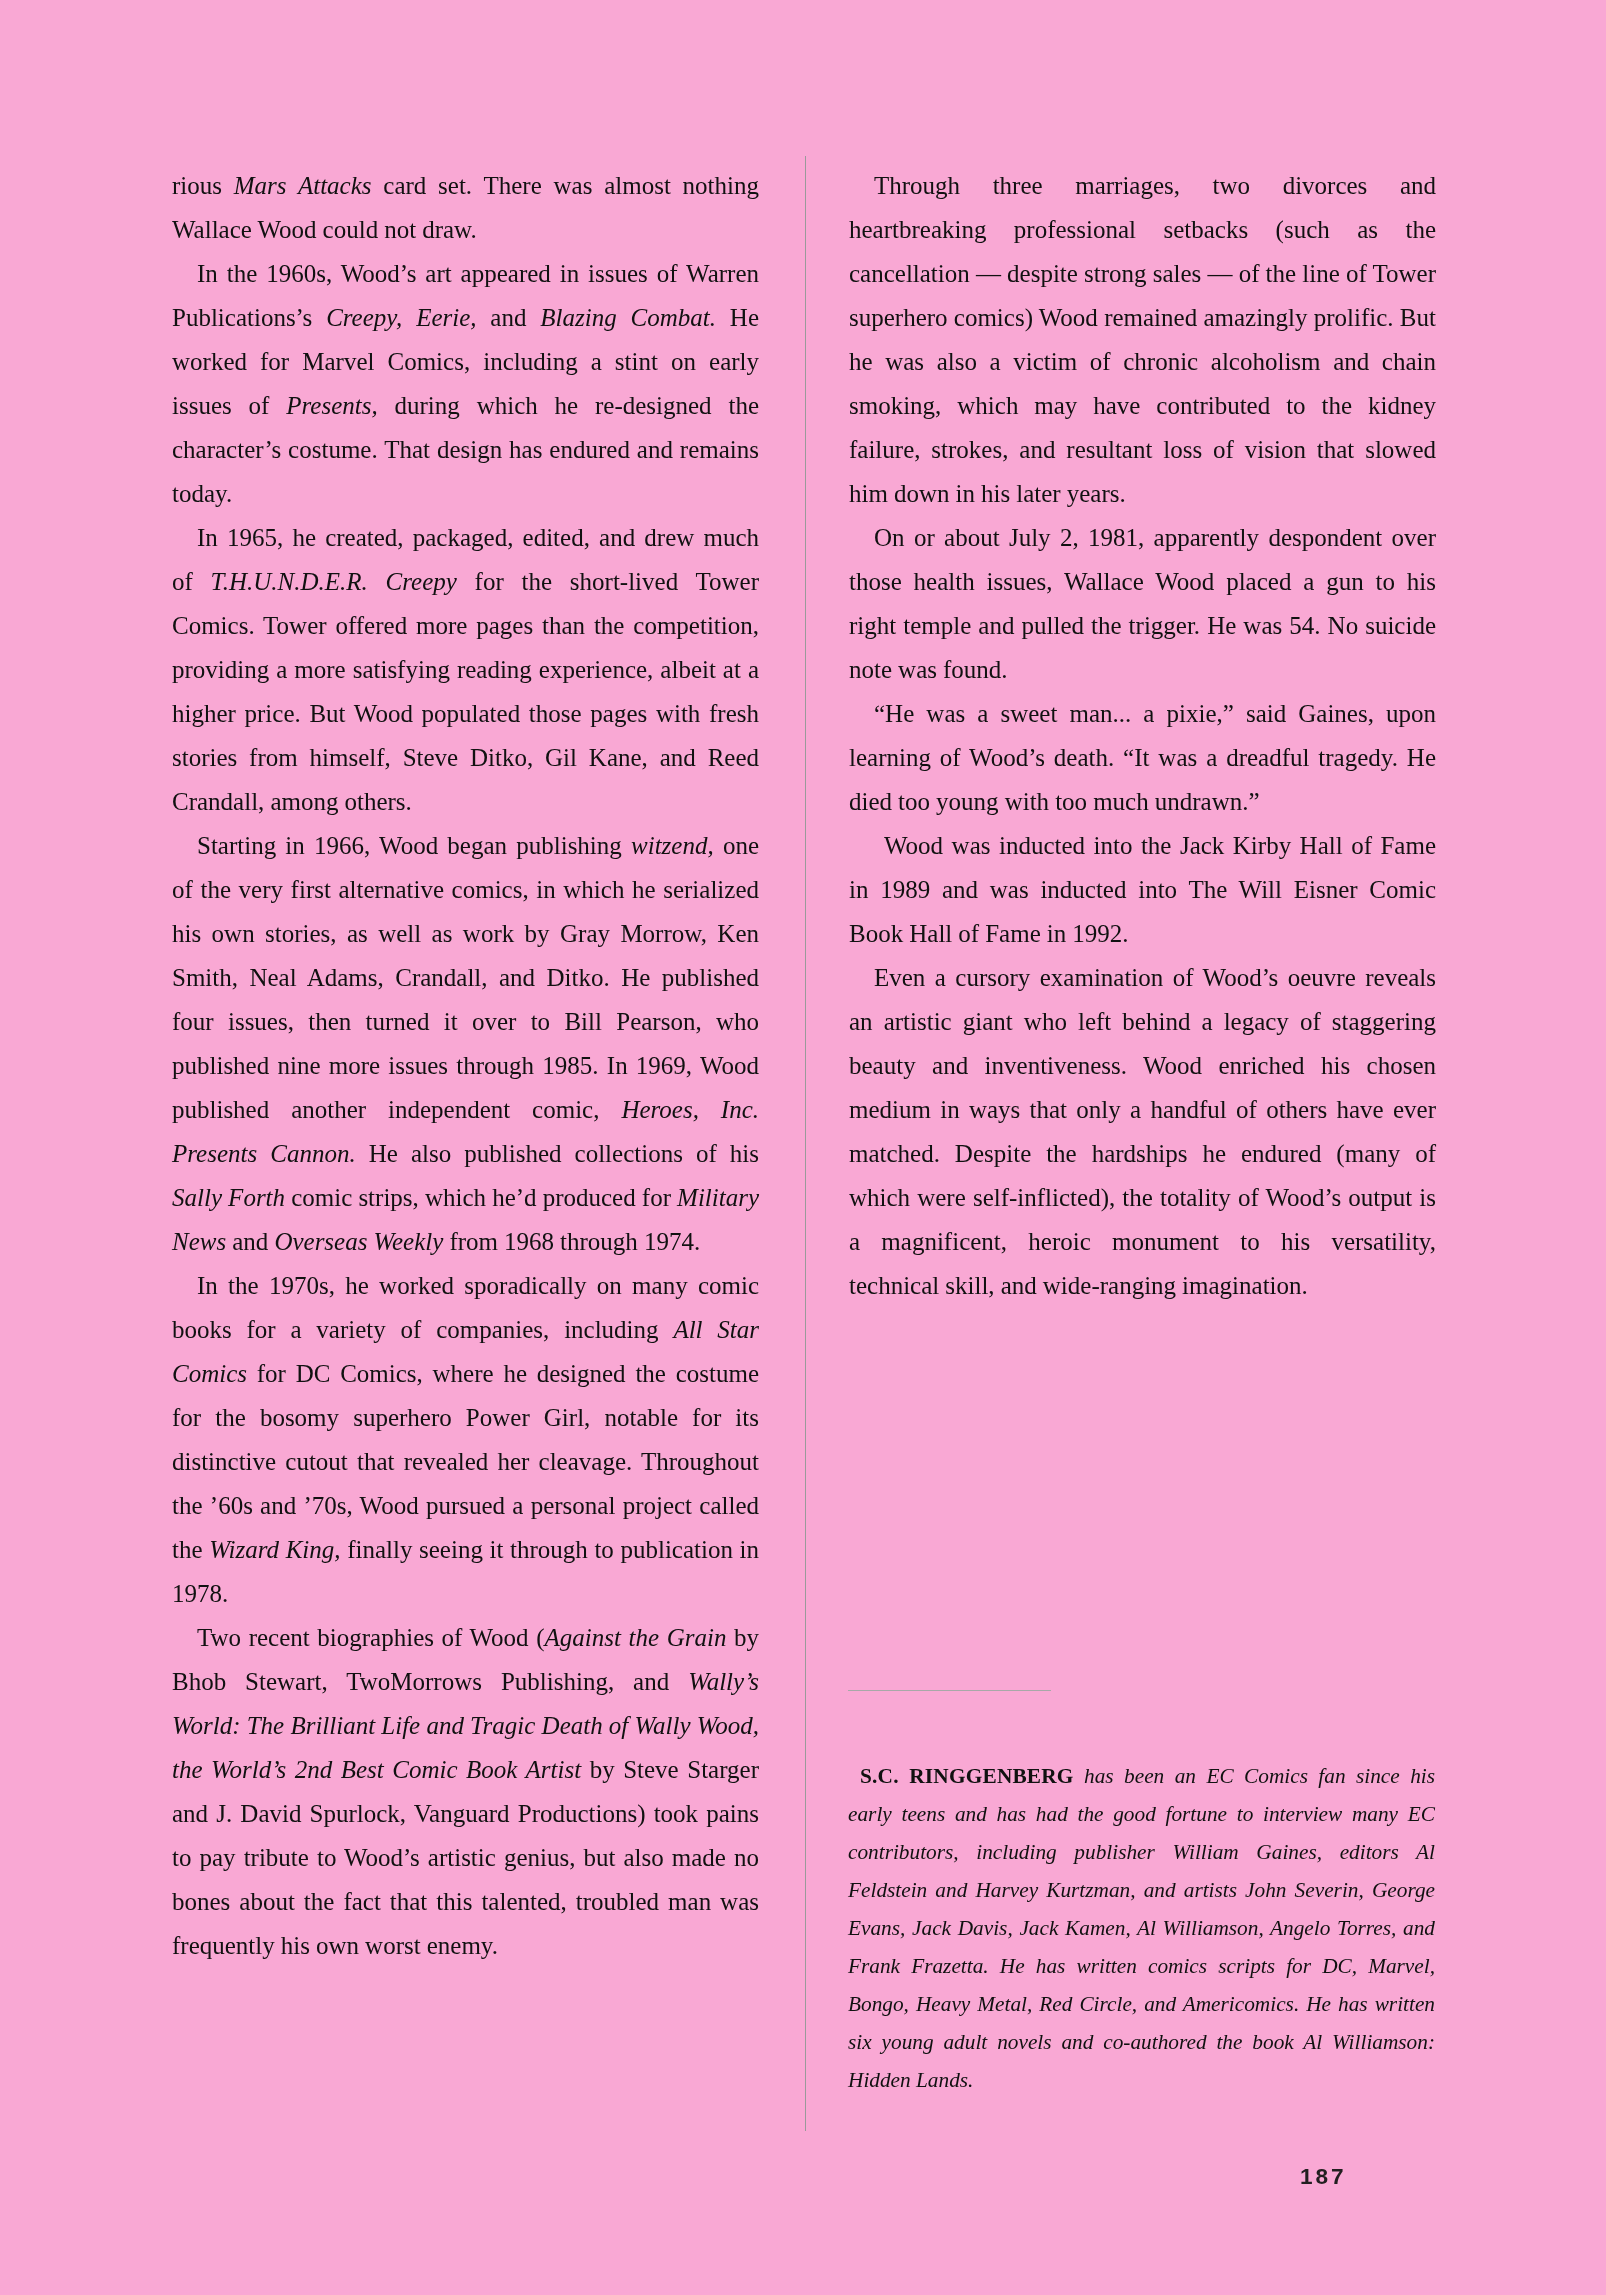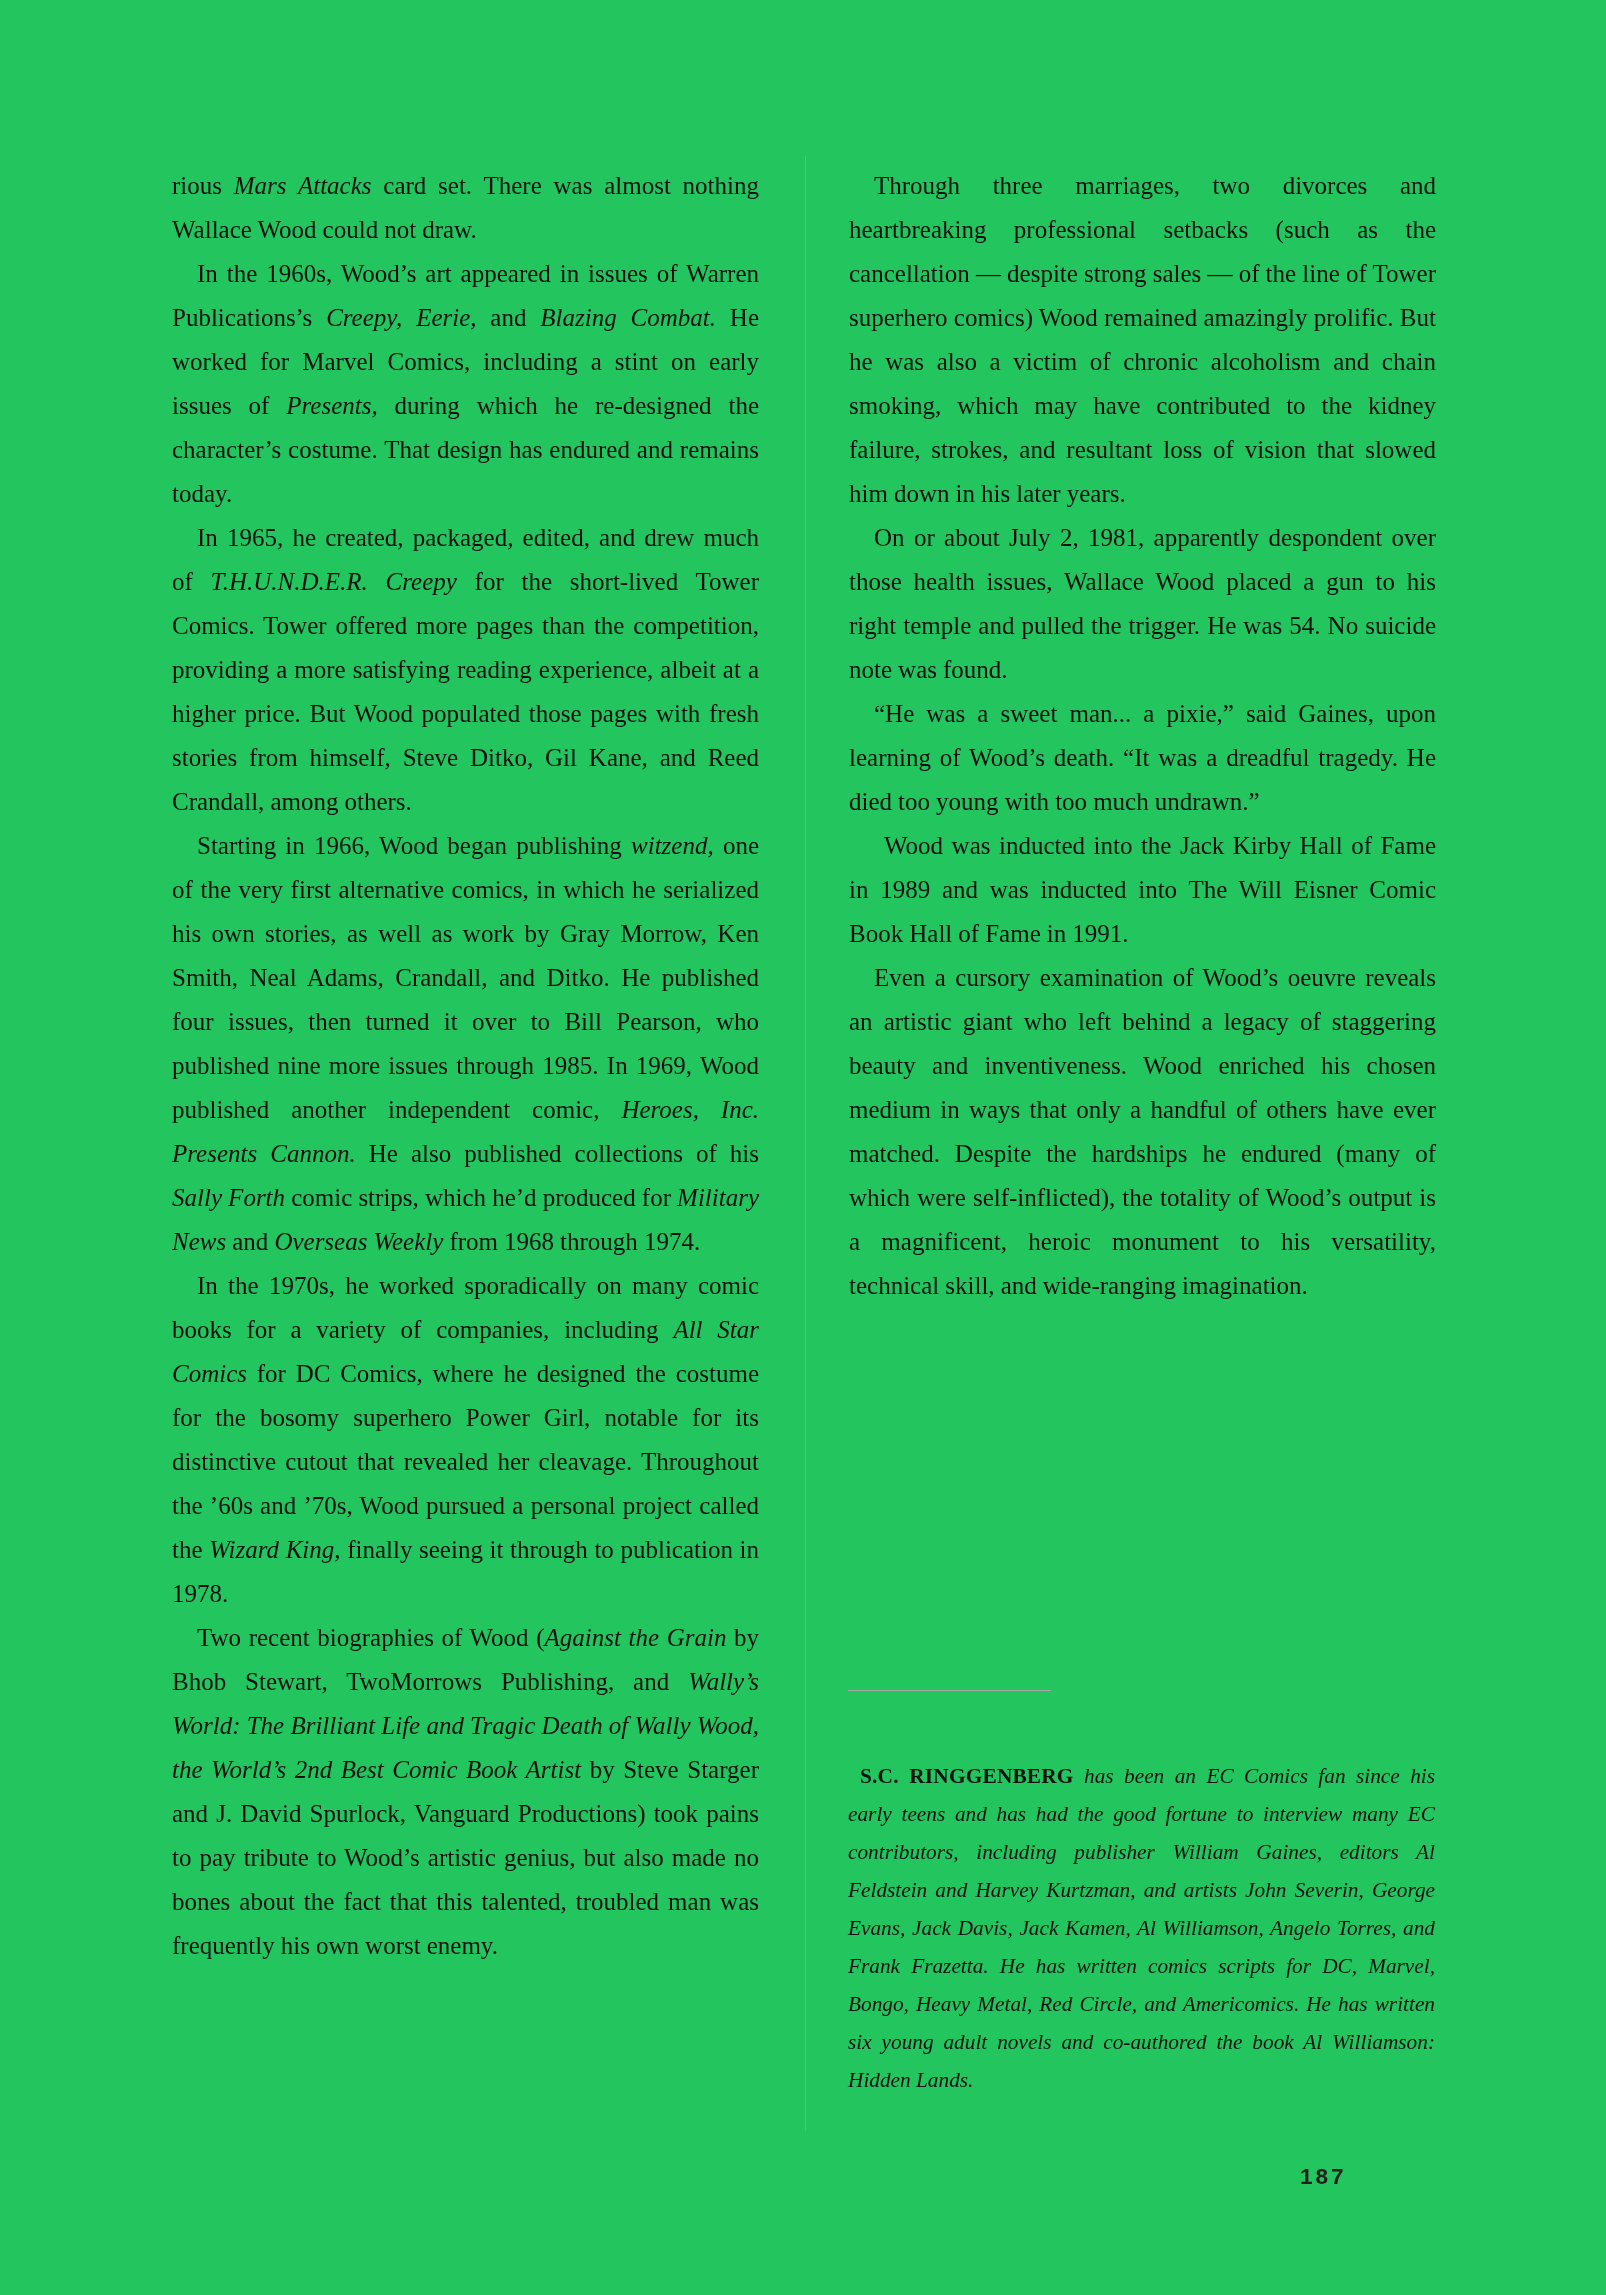--- a/index.html
+++ b/index.html
@@ -5,21 +5,21 @@
 <style>
   html, body {
     margin: 0;
     padding: 0;
     background: #ffffff;
   }
   .page {
     position: relative;
     width: 1607px;
     height: 2295px;
-    background: #22c55e;
+    background: #f9a8d4;
     box-sizing: border-box;
     overflow: hidden;
   }
 
   
   .columns {
     position: absolute;
     left: 172px;
     top: 164px;
     width: 1264px;   
@@ -123,21 +123,21 @@
         <p class="indent">In the 1960s, Wood’s art appeared in issues of Warren Publications’s <i>Creepy, Eerie,</i> and <i>Blazing Combat.</i> He worked for Marvel Comics, including a stint on early issues of <i>Presents,</i> during which he re-designed the character’s costume. That design has endured and remains today.</p>
         <p class="indent">In 1965, he created, packaged, edited, and drew much of <i>T.H.U.N.D.E.R. Creepy</i> for the short-lived Tower Comics. Tower offered more pages than the competition, providing a more satisfying reading experience, albeit at a higher price. But Wood populated those pages with fresh stories from himself, Steve Ditko, Gil Kane, and Reed Crandall, among others.</p>
         <p class="indent">Starting in 1966, Wood began publishing <i>witzend,</i> one of the very first alternative comics, in which he serialized his own stories, as well as work by Gray Morrow, Ken Smith, Neal Adams, Crandall, and Ditko. He published four issues, then turned it over to Bill Pearson, who published nine more issues through 1985. In 1969, Wood published another independent comic, <i>Heroes, Inc. Presents Cannon.</i> He also published collections of his <i>Sally Forth</i> comic strips, which he’d produced for <i>Military News</i> and <i>Overseas Weekly</i> from 1968 through 1974.</p>
         <p class="indent">In the 1970s, he worked sporadically on many comic books for a variety of companies, including <i>All Star Comics</i> for DC Comics, where he designed the costume for the bosomy superhero Power Girl, notable for its distinctive cutout that revealed her cleavage. Throughout the ’60s and ’70s, Wood pursued a personal project called the <i>Wizard King,</i> finally seeing it through to publication in 1978.</p>
         <p class="indent">Two recent biographies of Wood (<i>Against the Grain</i> by Bhob Stewart, TwoMorrows Publishing, and <i>Wally’s World: The Brilliant Life and Tragic Death of Wally Wood, the World’s 2nd Best Comic Book Artist</i> by Steve Starger and J. David Spurlock, Vanguard Productions) took pains to pay tribute to Wood’s artistic genius, but also made no bones about the fact that this talented, troubled man was frequently his own worst enemy.</p>
       </div>
     <div class="col col-right body-text">
         <p class="indent">Through three marriages, two divorces and heartbreaking professional setbacks (such as the cancellation — despite strong sales — of the line of Tower superhero comics) Wood remained amazingly prolific. But he was also a victim of chronic alcoholism and chain smoking, which may have contributed to the kidney failure, strokes, and resultant loss of vision that slowed him down in his later years.</p>
         <p class="indent">On or about July 2, 1981, apparently despondent over those health issues, Wallace Wood placed a gun to his right temple and pulled the trigger. He was 54. No suicide note was found.</p>
         <p class="indent">“He was a sweet man... a pixie,” said Gaines, upon learning of Wood’s death. “It was a dreadful tragedy. He died too young with too much undrawn.”</p>
-        <p class="indent-wide">Wood was inducted into the Jack Kirby Hall of Fame in 1989 and was inducted into The Will Eisner Comic Book Hall of Fame in 1991.</p>
+        <p class="indent-wide">Wood was inducted into the Jack Kirby Hall of Fame in 1989 and was inducted into The Will Eisner Comic Book Hall of Fame in 1992.</p>
         <p class="indent">Even a cursory examination of Wood’s oeuvre reveals an artistic giant who left behind a legacy of staggering beauty and inventiveness. Wood enriched his chosen medium in ways that only a handful of others have ever matched. Despite the hardships he endured (many of which were self-inflicted), the totality of Wood’s output is a magnificent, heroic monument to his versatility, technical skill, and wide-ranging imagination.</p>
       </div>
   </div>
 
   <div class="bio-rule"></div>
 
   <div class="bio">
     <p>
       <span class="byline">S.C. RINGGENBERG</span><span class="bio-runs"><i> has been an EC Comics fan since his early teens and has had the good fortune to interview many EC contributors, including publisher William Gaines, editors Al Feldstein and Harvey Kurtzman, and artists John Severin, George Evans, Jack Davis, Jack Kamen, Al Williamson, Angelo Torres, and Frank Frazetta.  He has written comics scripts for DC, Marvel, Bongo, Heavy Metal, Red Circle, and Americomics. He has written six young adult novels and co-authored the book </i>Al Williamson: Hidden Lands.</span>
     </p>

